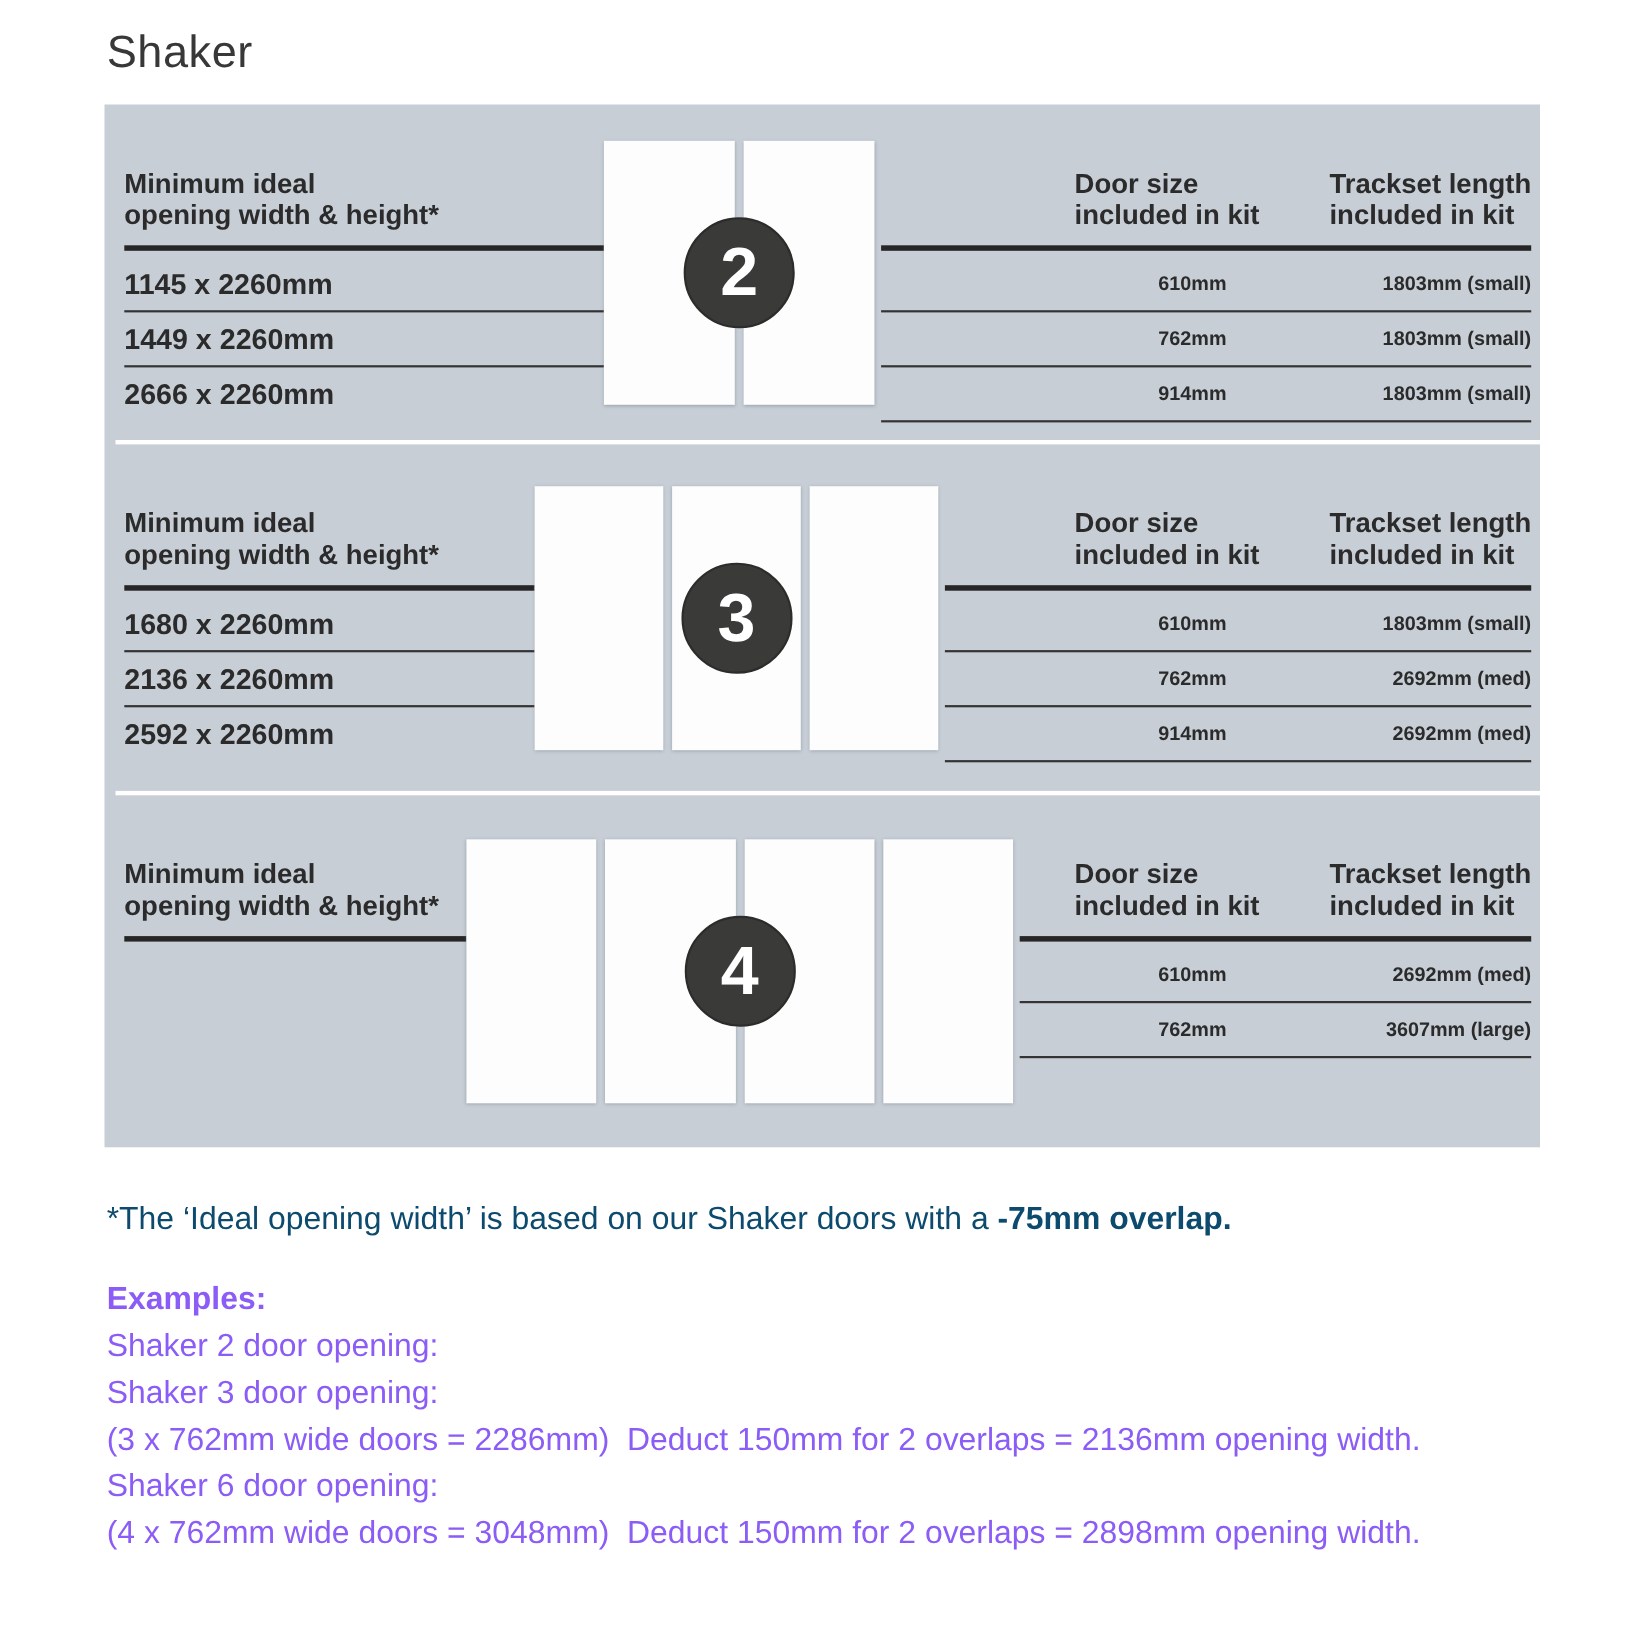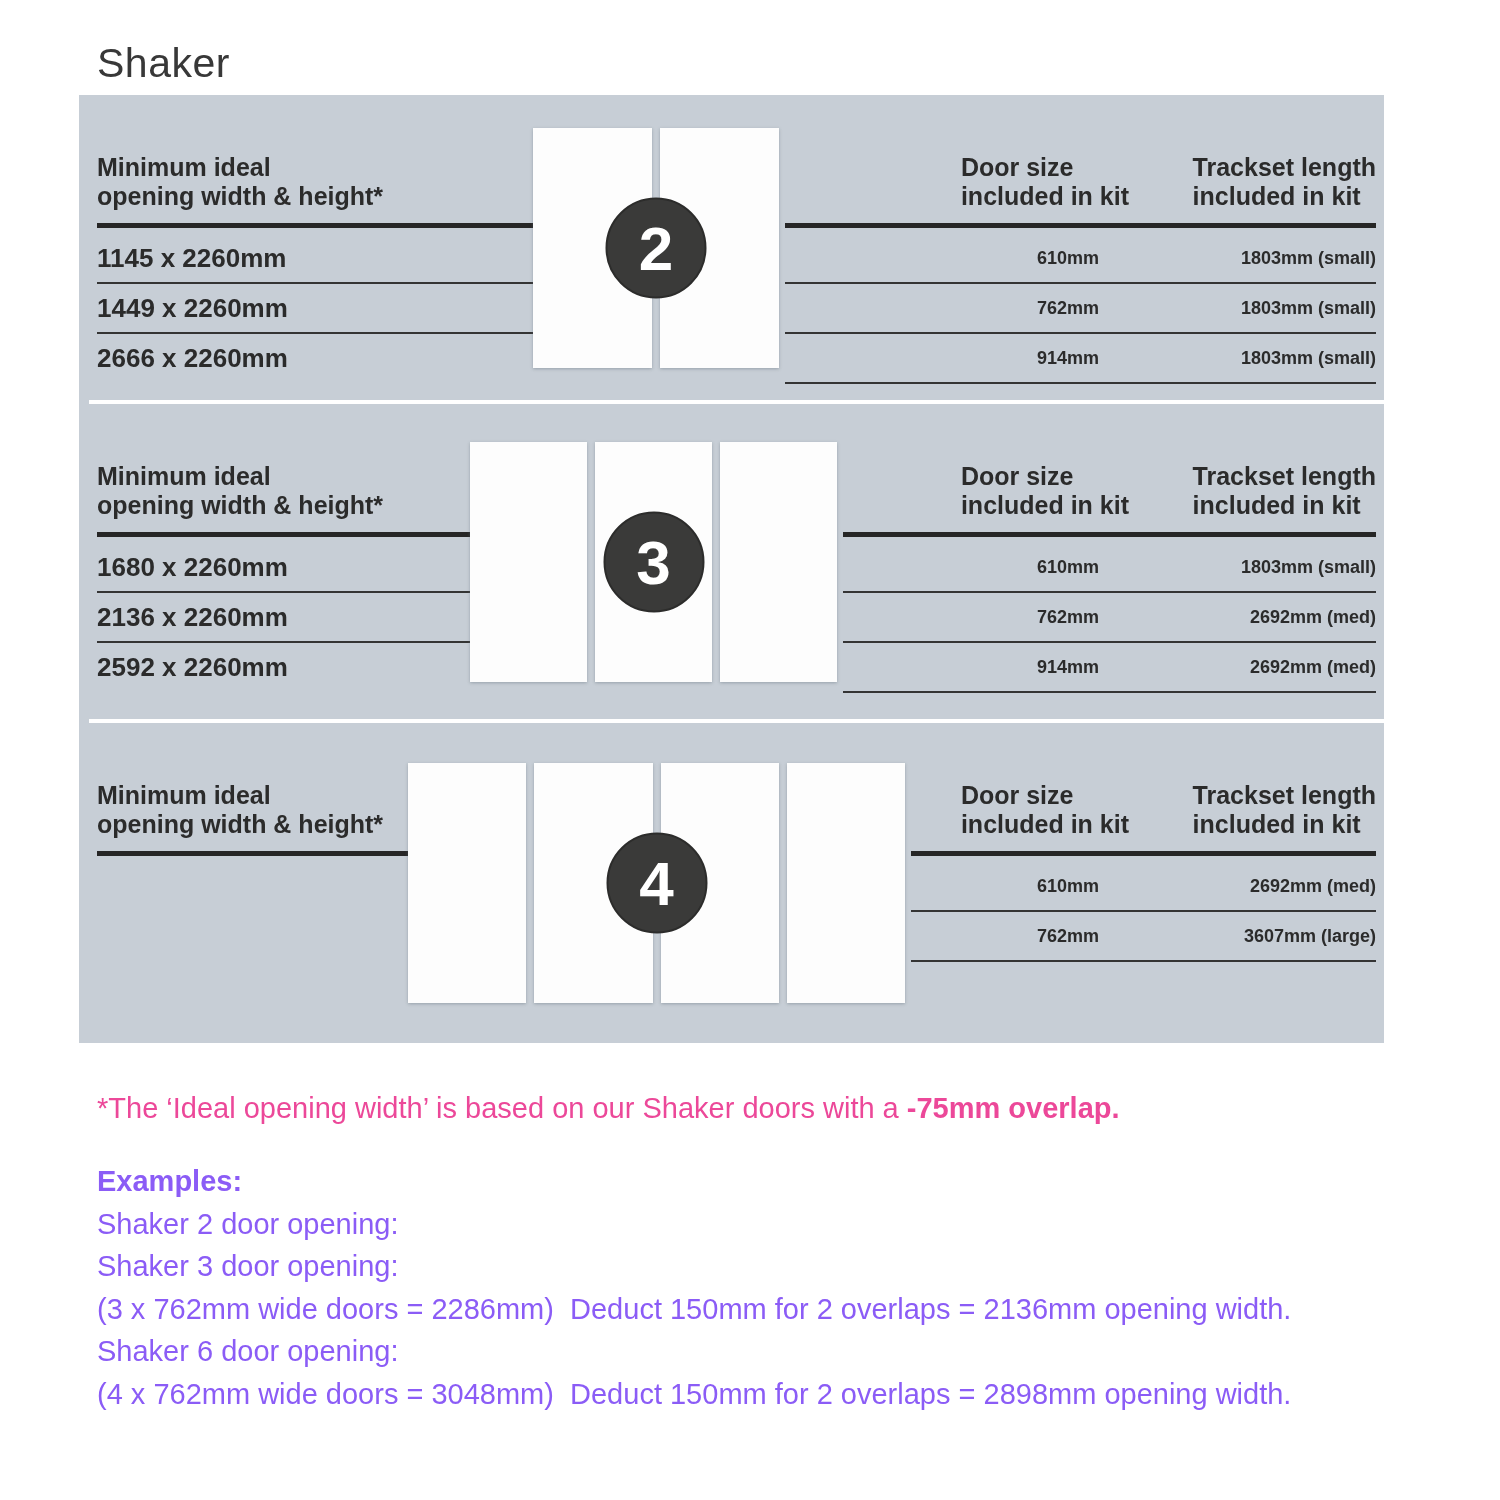--- a/index.html
+++ b/index.html
@@ -1,23 +1,23 @@
 <!DOCTYPE html>
 <html><head>
 <meta charset="utf-8">
 <style>
   * { margin:0; padding:0; box-sizing:content-box; }
   html,body { width:1500px; height:1500px; background:#ffffff; overflow:hidden;
               font-family:"Liberation Sans", sans-serif; color:#2b2b2b; }
   .page { position:relative; width:1500px; height:1500px; }
 
   .title { position:absolute; left:97px; top:24px; font-size:41px; font-weight:400;
-           color:#383838; letter-spacing:0.5px;margin-top:16px; }
-
-  .panel { position:absolute; left:79px; top:95px; width:1305px; height:948px;
+           color:#383838; letter-spacing:0.5px; }
+
+  .panel { position:absolute; left:95px; top:95px; width:1305px; height:948px;
            background:#c7ced6; display:flex; flex-direction:column; }
 
   .section { display:grid; padding:0 8px 0 18px; }
   .sec-a { height:305px; grid-template-columns:436px 246px 1fr; }
   .sec-b { height:315px; grid-template-columns:373px 367px 1fr; }
   .sec-c { height:320px; grid-template-columns:311px 497px 1fr; }
 
   .divider { height:4px; background:#ffffff; margin-left:10px; }
 
   
@@ -46,21 +46,21 @@
   .door-area { position:relative; display:flex; align-items:center; }
   .doors { display:flex; gap:8px; width:100%; height:240px; }
   .door { flex:1; background:#fdfdfd; box-shadow:0 1px 3px rgba(96,108,120,0.45); }
   .badge { position:absolute; left:50%; top:50%; transform:translate(-50%,-50%);
            width:97px; height:97px; border-radius:50%; background:#3a3a39;
            border:2px solid #2c2c2b; color:#ffffff; display:flex; align-items:center;
            justify-content:center; font-size:62px; font-weight:bold; }
 
   
   .footnote { position:absolute; left:97px; top:1090px; font-size:29px;
-              line-height:36px; color:#ec4899; white-space:pre-wrap; }
+              line-height:36px; color:#0c4a6e; white-space:pre-wrap; }
   .b { font-weight:bold; }
   .examples { position:absolute; left:97px; top:1160px; font-size:29px;
               line-height:42.5px; color:#8b5cf6; }
   .ex-line { white-space:pre-wrap; }
 </style>
 </head>
 <body>
 
 <div class="page">
 

